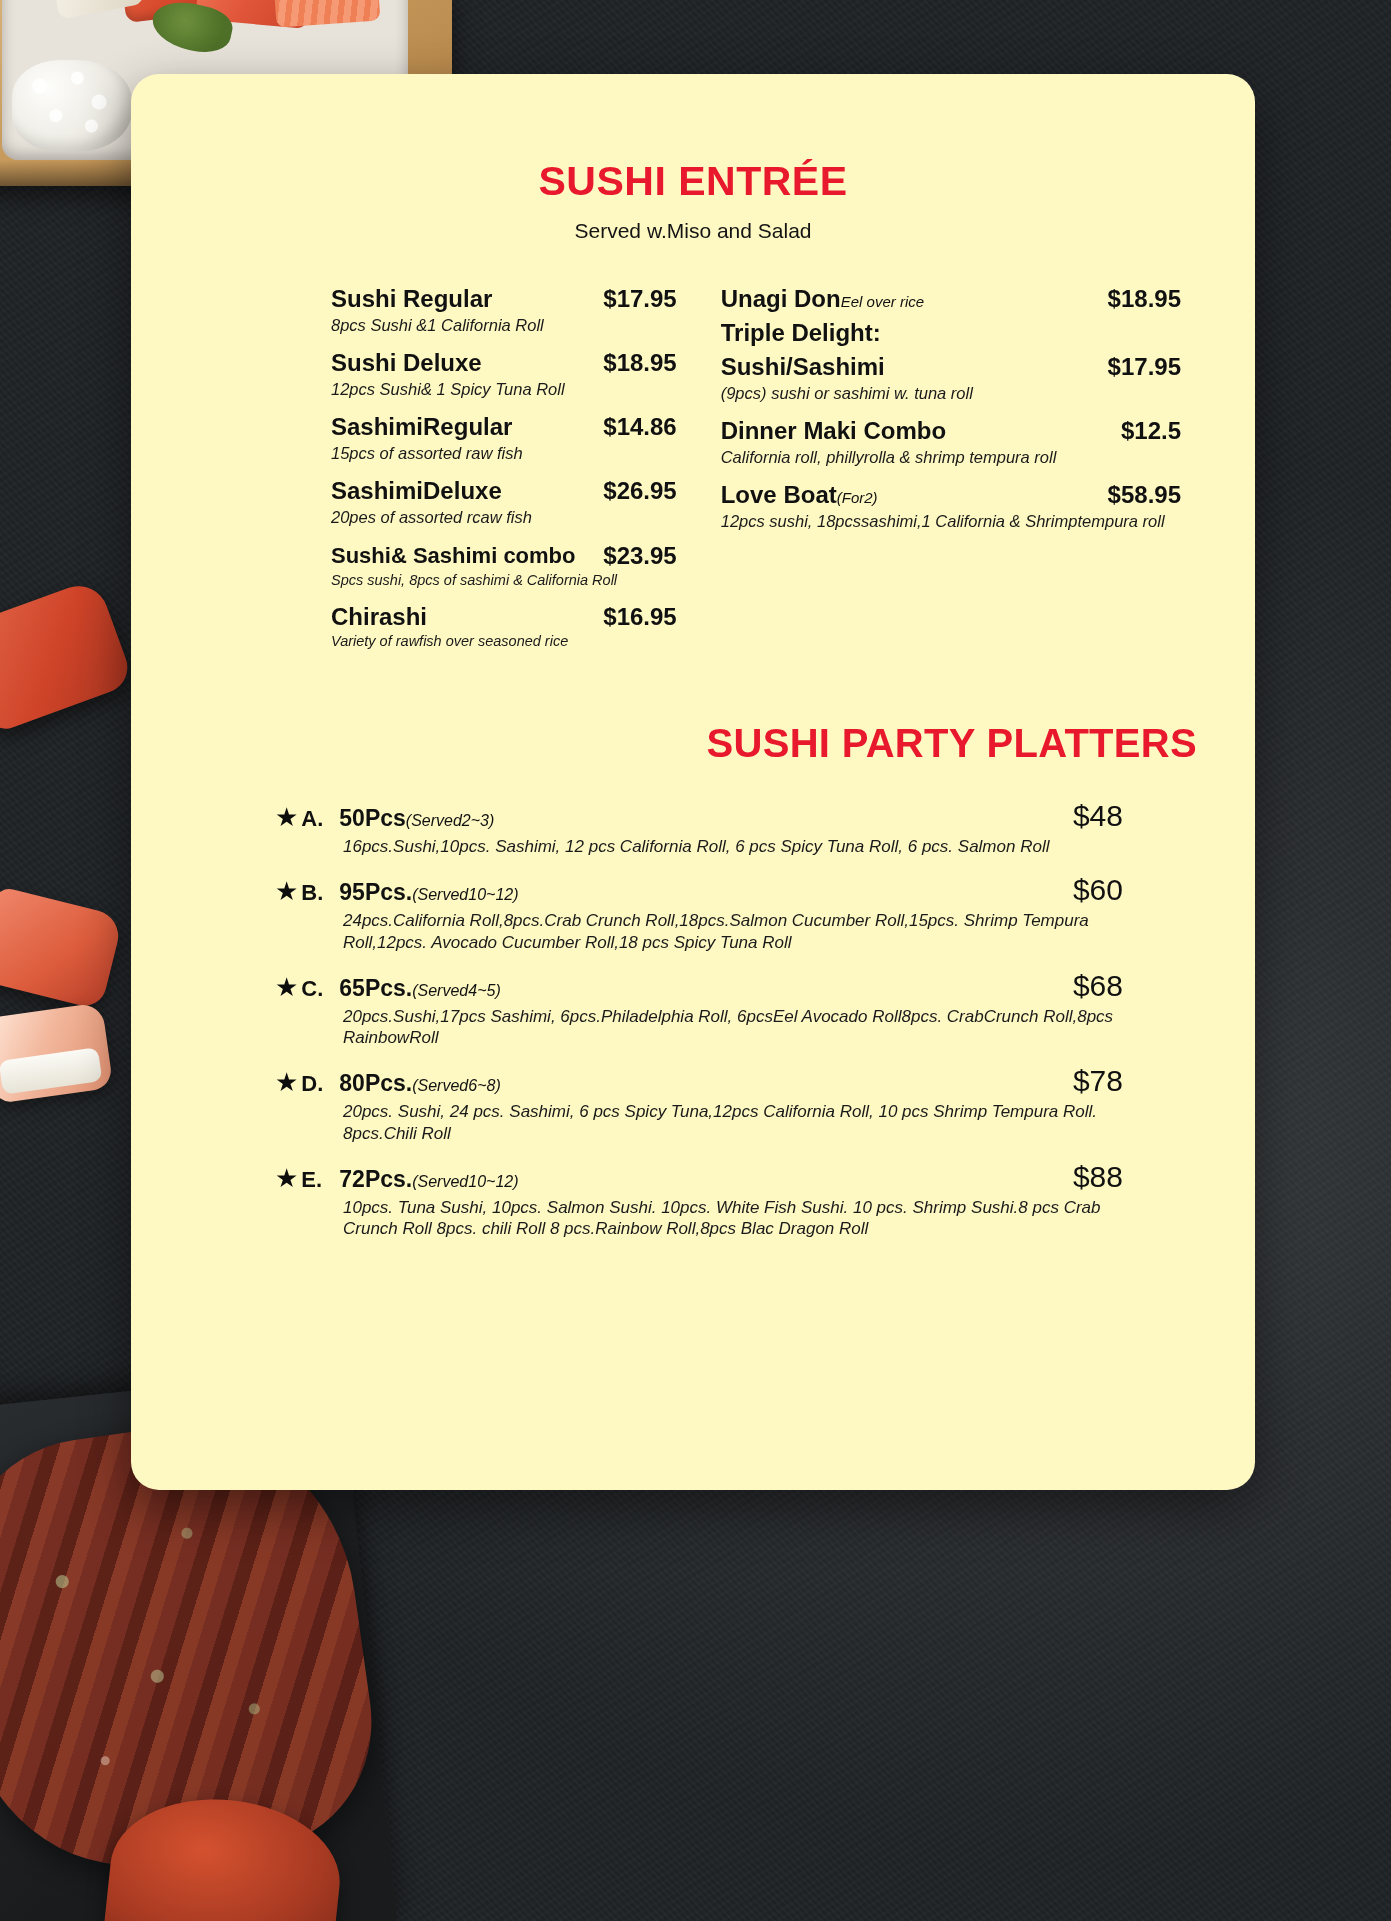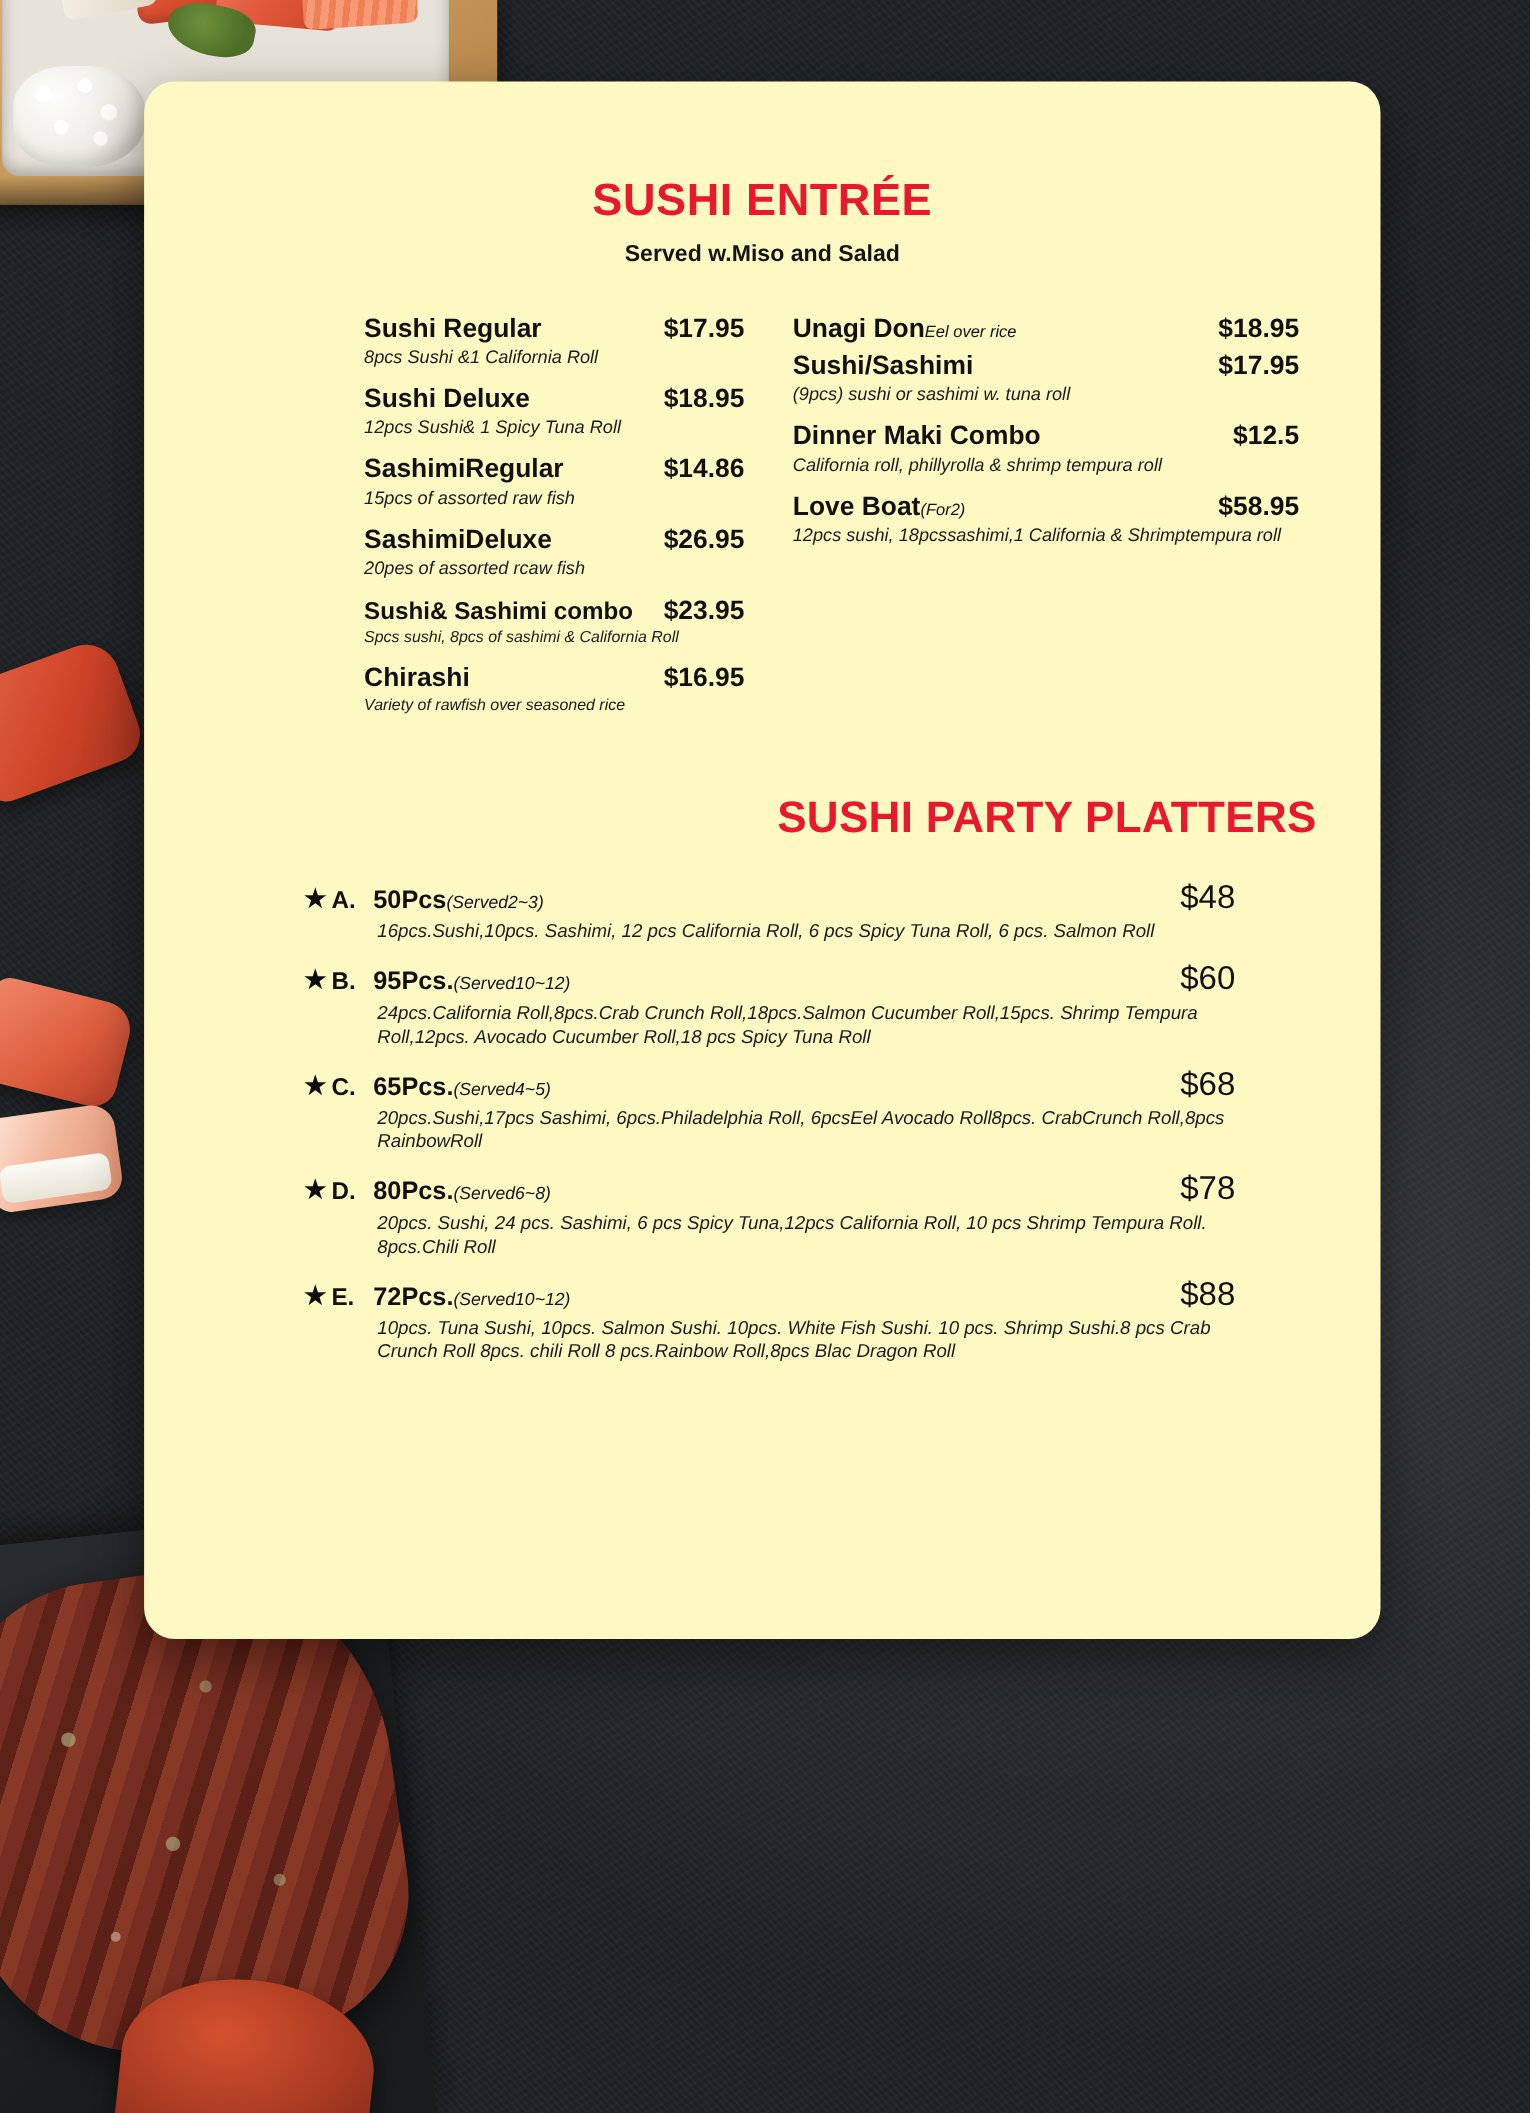--- a/index.html
+++ b/index.html
@@ -163,21 +163,21 @@
     font-size: 41px;
     font-weight: bold;
     letter-spacing: 0.5px;
     text-align: center;
     margin: 0;
     padding-top: 84px;
   }
   .section-sub {
     text-align: center;
     font-size: 21px;
-    font-weight: bold;
+    font-weight: normal;
     color: #141414;
     margin-top: 14px;
   }
 
   
   .entree-cols {
     display: flex;
     margin-top: 42px;
     padding: 0 16px;
     gap: 38px;
@@ -363,20 +363,25 @@
 
     <div class="col col-right">
 
       <div class="item">
         <div class="item-row">
           <span class="item-name"><span>Unagi Don</span><span class="item-qual">Eel over rice</span></span>
           <span class="item-price">$18.95</span>
         </div>
       </div>
 
+      <div class="item heading-only">
+        <div class="item-row">
+          <span class="item-name">Triple Delight:</span>
+        </div>
+      </div>
 
       <div class="item">
         <div class="item-row">
           <span class="item-name">Sushi/Sashimi</span>
           <span class="item-price">$17.95</span>
         </div>
         <div class="item-desc">(9pcs) sushi or sashimi w. tuna roll</div>
       </div>
 
 

